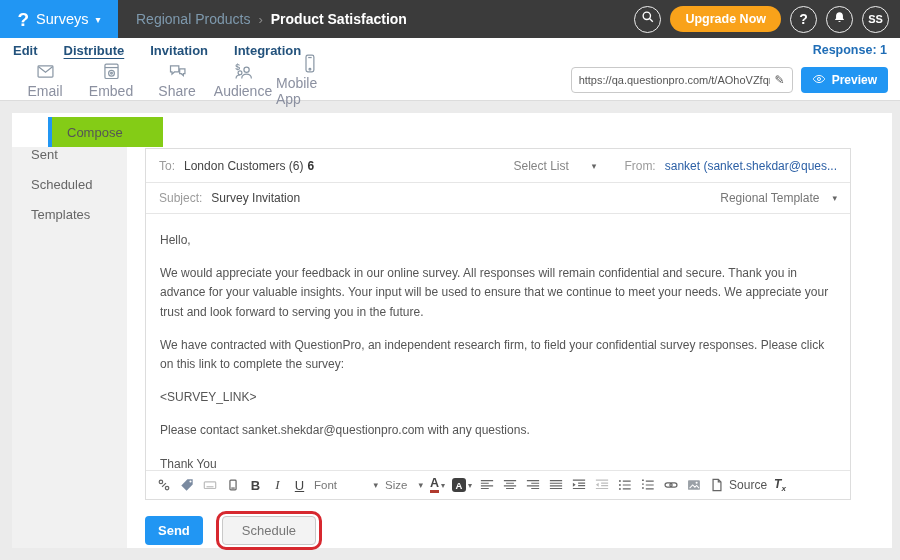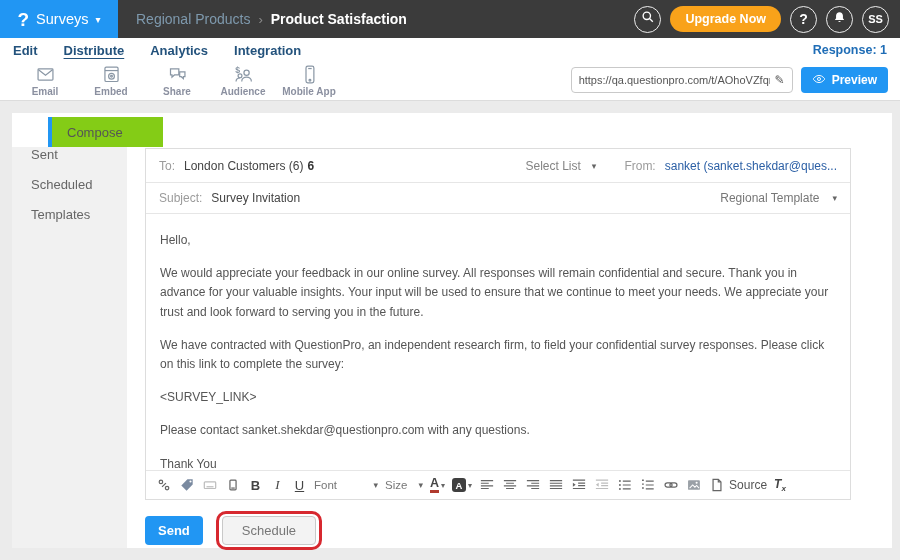--- a/index.html
+++ b/index.html
@@ -24,21 +24,21 @@
 
   
   .navrow { height:24px; background:#fff; display:flex; align-items:center; padding:0 13px; gap:26px; }
   .nav-item { font-size:13px; font-weight:bold; color:#23527c; cursor:pointer; }
   .nav-item.active { text-decoration:underline; text-underline-offset:3px; }
   .response { margin-left:auto; font-size:12.5px; font-weight:bold; color:#1f6db6; }
 
   
   .channelbar { height:39px; background:#fff; border-bottom:1px solid #dcdcdc; display:flex; align-items:center; padding:0 12px 2px 12px; }
   .channel { width:66px; display:flex; flex-direction:column; align-items:center; gap:1px; cursor:pointer; color:#8a97a5; }
-  .channel-label { font-size:10px; color:#8b90a0;font-weight:bold; }
+  .channel-label { font-size:14px; color:#8b90a0; }
   .cicon { width:21px; height:21px; }
   .cicon svg { stroke:#8a97a5; fill:none; stroke-width:1.4; }
   .url-wrap { margin-left:auto; width:222px; height:26px; border:1px solid #c9c9c9; border-radius:4px; background:#fff; display:flex; align-items:center; padding:0 7px; gap:5px; }
   .url-text { font-size:11px; color:#555; white-space:nowrap; overflow:hidden; flex:1; }
   .pencil { font-size:12px; color:#555; cursor:pointer; }
   .preview-btn { margin-left:8px; height:26px; background:#2196f3; color:#fff; border-radius:4px; font-size:12px; font-weight:bold; display:flex; align-items:center; gap:6px; padding:0 11px; cursor:pointer; }
   .eye svg { width:14px; height:14px; stroke:#fff; fill:none; stroke-width:1.6; }
 
   
   .content { position:relative; height:447px; padding:12px 8px 0 12px; }
@@ -48,21 +48,21 @@
   .side-item { height:30px; display:flex; align-items:flex-start; padding-left:19px; font-size:13px; color:#666; cursor:pointer; }
 
   
   .card { position:absolute; left:133px; top:35px; width:706px; height:352px; background:#fff; border:1px solid #ddd; display:flex; flex-direction:column; }
   .row { display:flex; align-items:center; padding:0 13px; font-size:12px; }
   .row-to { height:34px; border-bottom:1px solid #e6e6e6; }
   .row-subject { height:31px; border-bottom:1px solid #e6e6e6; }
   .field-label { color:#9b9b9b; margin-right:9px; }
   .to-value { color:#444; }
   .to-count { color:#333; font-weight:bold; margin-left:4px; }
-  .select-list { margin-left:auto; margin-right:28px; color:#848484; display:flex; align-items:center; gap:11px; cursor:pointer; }
+  .select-list { margin-left:auto; margin-right:28px; color:#848484; display:flex; align-items:center; gap:23px; cursor:pointer; }
   .caret { font-size:9px; color:#666; }
   .from-group { display:flex; align-items:center; max-width:235px; }
   .from-value { color:#2b5fa5; white-space:nowrap; overflow:hidden; }
   .subject-value { color:#444; }
   .template-dd { margin-left:auto; color:#777; display:flex; align-items:center; gap:13px; cursor:pointer; }
 
   .body-area { flex:1; padding:7px 14px 0 14px; font-size:12px; color:#555; overflow:hidden; cursor:text; }
   .body-area p { margin:10px 0 14px 0; line-height:1.6; }
 
   
@@ -128,21 +128,21 @@
     </div>
     <div class="circle-btn">
       <span class="initials">SS</span>
     </div>
   </div>
 </div>
 
 <div class="navrow">
   <span class="nav-item">Edit</span>
   <span class="nav-item active">Distribute</span>
-  <span class="nav-item">Analytics</span>
+  <span class="nav-item">Invitation</span>
   <span class="nav-item">Integration</span>
   <span class="response">Response: 1</span>
 </div>
 
 <div class="channelbar">
   <div class="channel">
     <span class="cicon">
       <svg viewBox="0 0 24 24">
           <rect x="3.5" y="5.5" width="17" height="13" rx="1"></rect>
           <path d="M4 6.5l8 6.2 8-6.2"></path>

